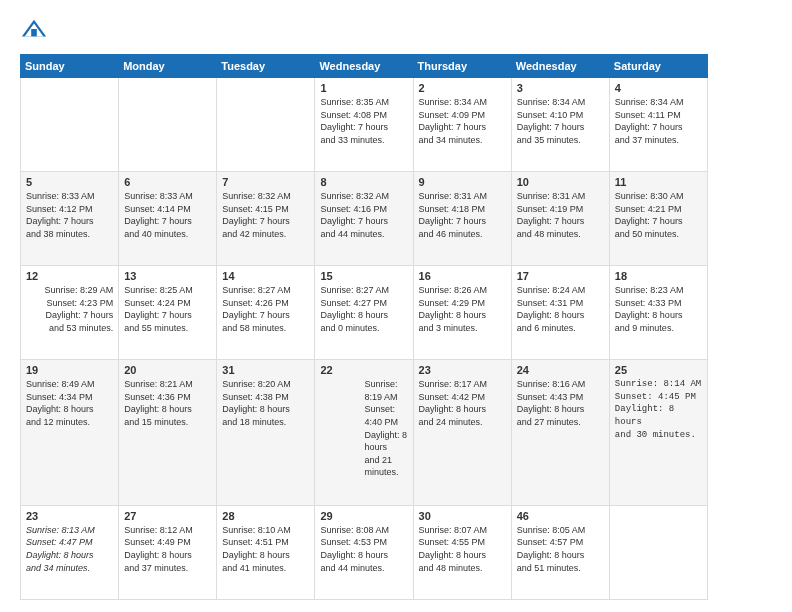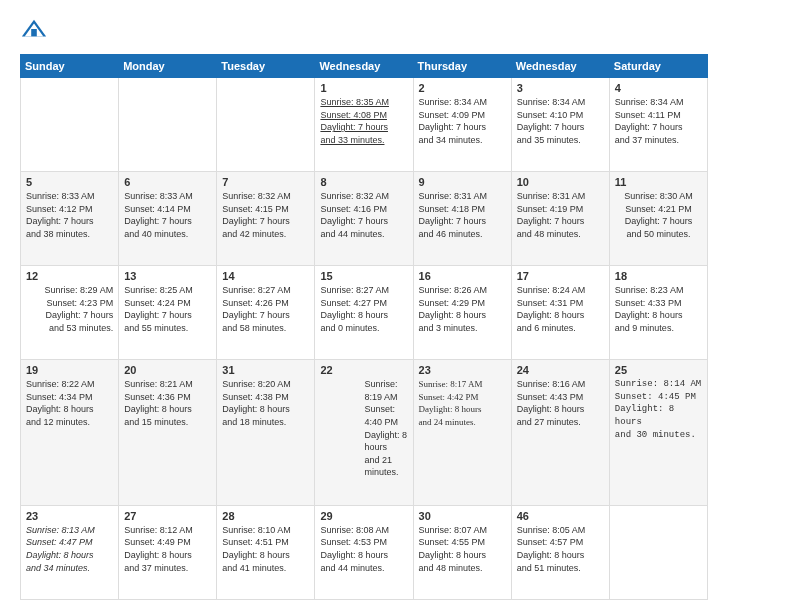--- a/index.html
+++ b/index.html
@@ -130,21 +130,21 @@
           <th>Saturday</th>
         </tr>
     </thead>
     <tbody>
     <tr>
           <td class="empty-cell"></td>
           <td class="empty-cell"></td>
           <td class="empty-cell"></td>
           <td>
             <span class="day-num">1</span>
-            <div class="day-info" style="white-space: pre-line; text-decoration: underline;">Sunrise: 8:35 AM
+            <div class="day-info" style="white-space: pre-line;">Sunrise: 8:35 AM
 Sunset: 4:08 PM
 Daylight: 7 hours
 and 33 minutes.</div>
           </td>
           <td>
             <span class="day-num">2</span>
             <div class="day-info" style="white-space: pre-line;">Sunrise: 8:34 AM
 Sunset: 4:09 PM
 Daylight: 7 hours
 and 34 minutes.</div>
@@ -202,21 +202,21 @@
           </td>
           <td>
             <span class="day-num">10</span>
             <div class="day-info" style="white-space: pre-line;">Sunrise: 8:31 AM
 Sunset: 4:19 PM
 Daylight: 7 hours
 and 48 minutes.</div>
           </td>
           <td>
             <span class="day-num">11</span>
-            <div class="day-info" style="white-space: pre-line; text-align: center;">Sunrise: 8:30 AM
+            <div class="day-info" style="white-space: pre-line;">Sunrise: 8:30 AM
 Sunset: 4:21 PM
 Daylight: 7 hours
 and 50 minutes.</div>
           </td>
         </tr>
         <tr>
           <td>
             <span class="day-num">12</span>
             <div class="day-info" style="white-space: pre-line; text-align: right;">Sunrise: 8:29 AM
 Sunset: 4:23 PM
@@ -262,21 +262,21 @@
             <span class="day-num">18</span>
             <div class="day-info" style="white-space: pre-line;">Sunrise: 8:23 AM
 Sunset: 4:33 PM
 Daylight: 8 hours
 and 9 minutes.</div>
           </td>
         </tr>
         <tr>
           <td>
             <span class="day-num">19</span>
-            <div class="day-info" style="white-space: pre-line;">Sunrise: 8:22 AM
+            <div class="day-info" style="white-space: pre-line;">Sunrise: 8:49 AM
 Sunset: 4:34 PM
 Daylight: 8 hours
 and 12 minutes.</div>
           </td>
           <td>
             <span class="day-num">20</span>
             <div class="day-info" style="white-space: pre-line;">Sunrise: 8:21 AM
 Sunset: 4:36 PM
 Daylight: 8 hours
 and 15 minutes.</div>
@@ -290,21 +290,21 @@
           </td>
           <td>
             <span class="day-num">22</span>
             <div class="day-info" style="white-space: pre-line; margin-left: 44px;">Sunrise: 8:19 AM
 Sunset: 4:40 PM
 Daylight: 8 hours
 and 21 minutes.</div>
           </td>
           <td>
             <span class="day-num">23</span>
-            <div class="day-info" style="white-space: pre-line; font-family: Liberation Serif, serif;">Sunrise: 8:17 AM
+            <div class="day-info" style="white-space: pre-line;">Sunrise: 8:17 AM
 Sunset: 4:42 PM
 Daylight: 8 hours
 and 24 minutes.</div>
           </td>
           <td>
             <span class="day-num">24</span>
             <div class="day-info" style="white-space: pre-line;">Sunrise: 8:16 AM
 Sunset: 4:43 PM
 Daylight: 8 hours
 and 27 minutes.</div>

